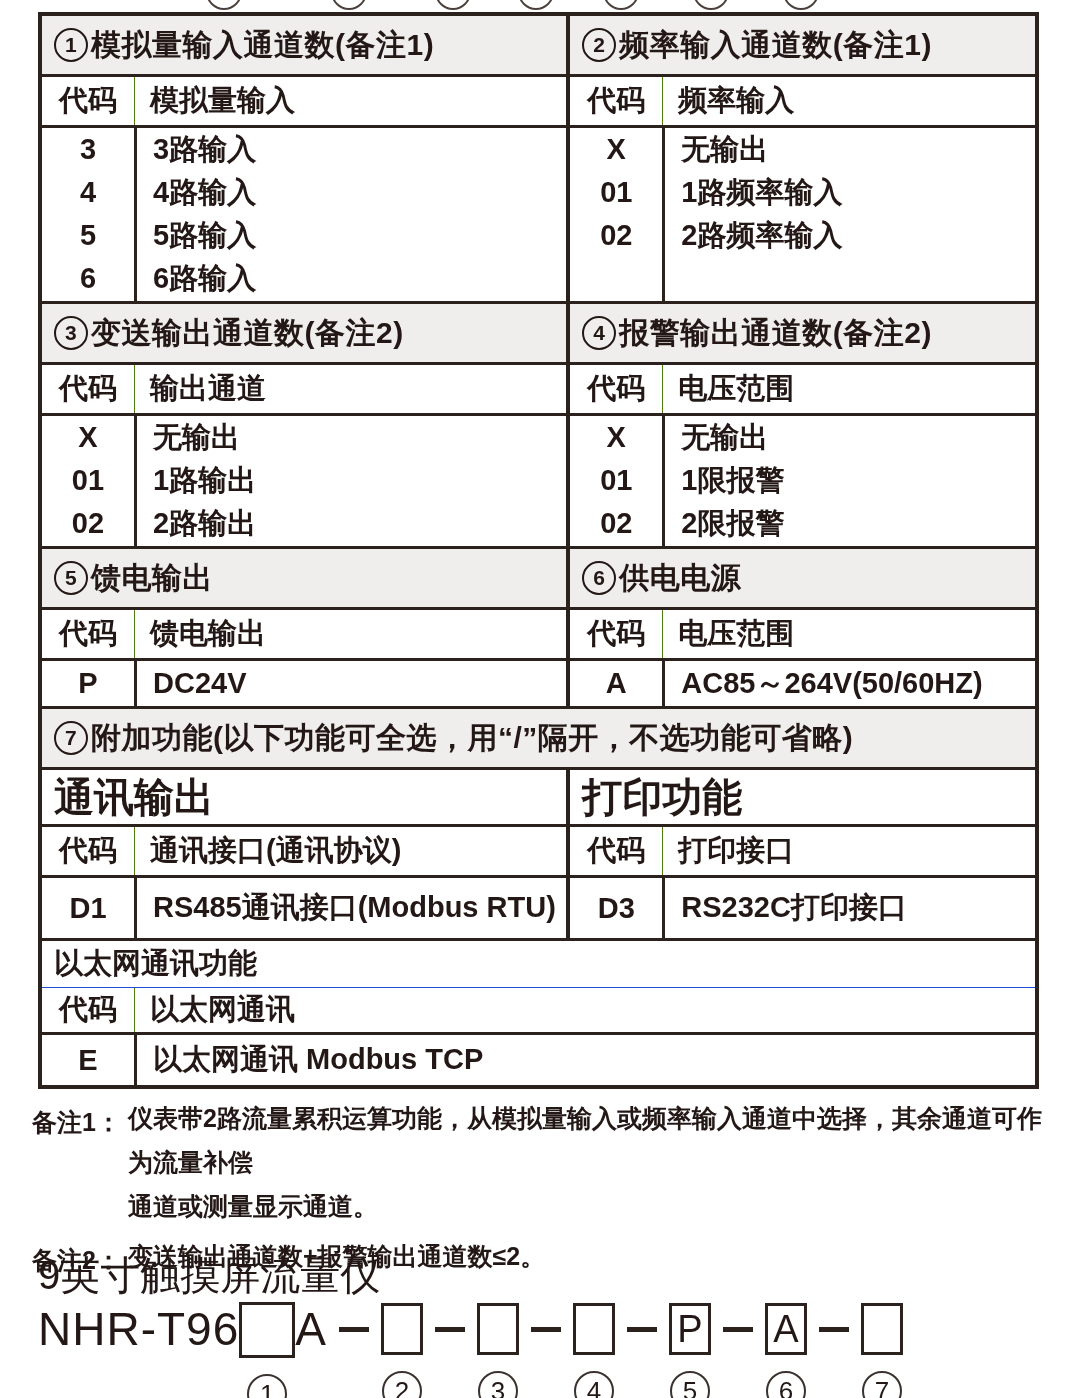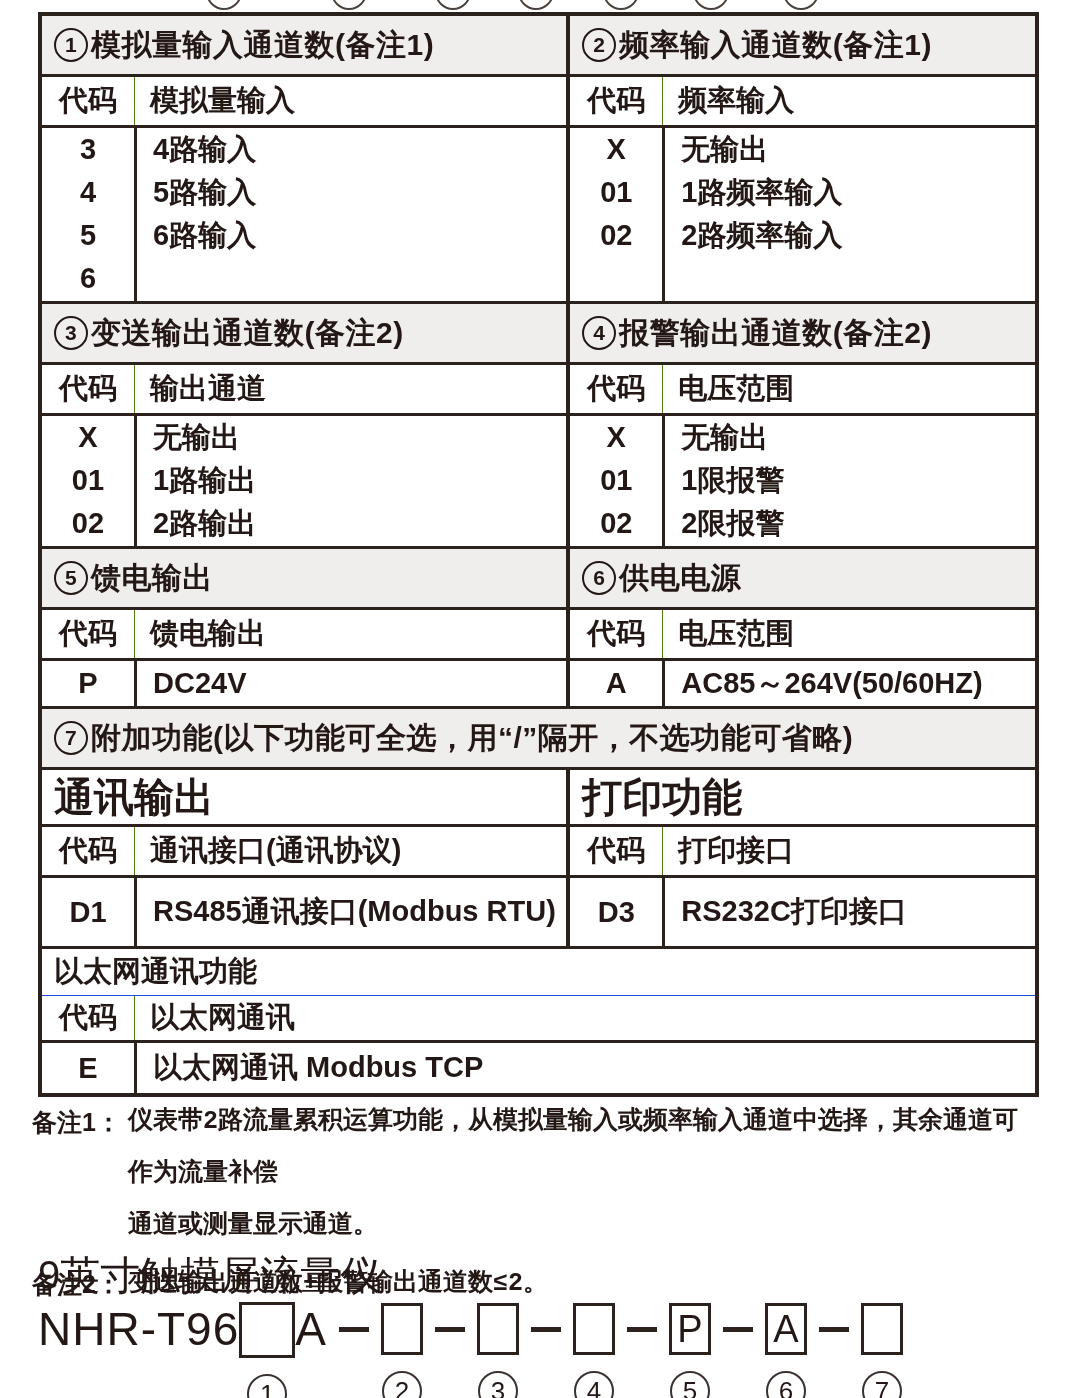--- a/index.html
+++ b/index.html
@@ -33,36 +33,36 @@
   .desc-w{flex:1;display:flex;align-items:center;padding-left:15px;min-width:0;}
   .tbody{display:flex;}
   .tbody .code-col{width:92px;flex:0 0 92px;border-right:3px solid #2b221d;display:flex;flex-direction:column;}
   .tbody .desc-col{flex:1;display:flex;flex-direction:column;min-width:0;}
   .tbody .cell{height:43px;display:flex;align-items:center;font-weight:bold;font-size:29px;white-space:nowrap;}
   .code-col .cell{justify-content:center;}
   .desc-col .cell{padding-left:16px;}
   .tbody.r4{height:173px;}
   .tbody.r3{height:130px;}
   .tbody.r1{height:45px;}
-  .tbody.r1d{height:68px;}
+  .tbody.r1d{height:60px;}
   .tbody.r1d .cell,.tbody.r1 .cell{height:100%;}
 
   .sub-head{height:54px;border-bottom:3px solid #2b221d;display:flex;align-items:center;
             padding-left:12px;font-weight:bold;font-size:40px;}
   .eth-head{height:46px;border-bottom:1px solid #1d4ed8;display:flex;align-items:center;
             padding-left:12px;font-weight:bold;font-size:29px;}
   .cols-head.sm{height:44px;}
   .tbody.eth{height:50px;}
   .tbody.eth .cell{height:100%;}
 
   
   .notes{position:absolute;left:32px;top:1096px;width:1010px;font-size:25px;font-weight:600;}
   .note{display:flex;margin-bottom:6px;}
   .note-label{flex:0 0 96px;white-space:nowrap;}
-  .note-body{flex:1;line-height:52px;font-family:Liberation Mono, monospace;}
+  .note-body{flex:1;line-height:44px;}
   .note .note-label{line-height:52px;}
 
   
   .product-title{position:absolute;left:38px;top:1248px;font-size:40px;font-weight:500;}
   .model-line{position:absolute;left:38px;top:1300px;display:flex;align-items:flex-start;}
   .m-text{font-size:46px;font-weight:500;line-height:58px;letter-spacing:1px;white-space:nowrap;}
   .seg{display:inline-flex;flex-direction:column;align-items:center;}
   .m-box{box-sizing:border-box;border:3px solid #2b221d;width:42px;height:52px;margin-top:3px;
          display:flex;align-items:center;justify-content:center;font-size:38px;font-weight:500;}
   .m-box.first{width:56px;height:56px;margin-top:2px;}
@@ -96,20 +96,21 @@
         <div class="desc-w">模拟量输入</div>
       </div>
       <div class="tbody r4">
         <div class="code-col">
           <div class="cell">3</div>
           <div class="cell">4</div>
           <div class="cell">5</div>
           <div class="cell">6</div>
         </div>
         <div class="desc-col">
+          <div class="cell">3路输入</div>
           <div class="cell">4路输入</div>
           <div class="cell">5路输入</div>
           <div class="cell">6路输入</div>
         </div>
       </div>
     </div>
     <div class="half">
       <div class="sec-title">
         <span class="circ">2</span>
         <span>频率输入通道数(备注1)</span>

